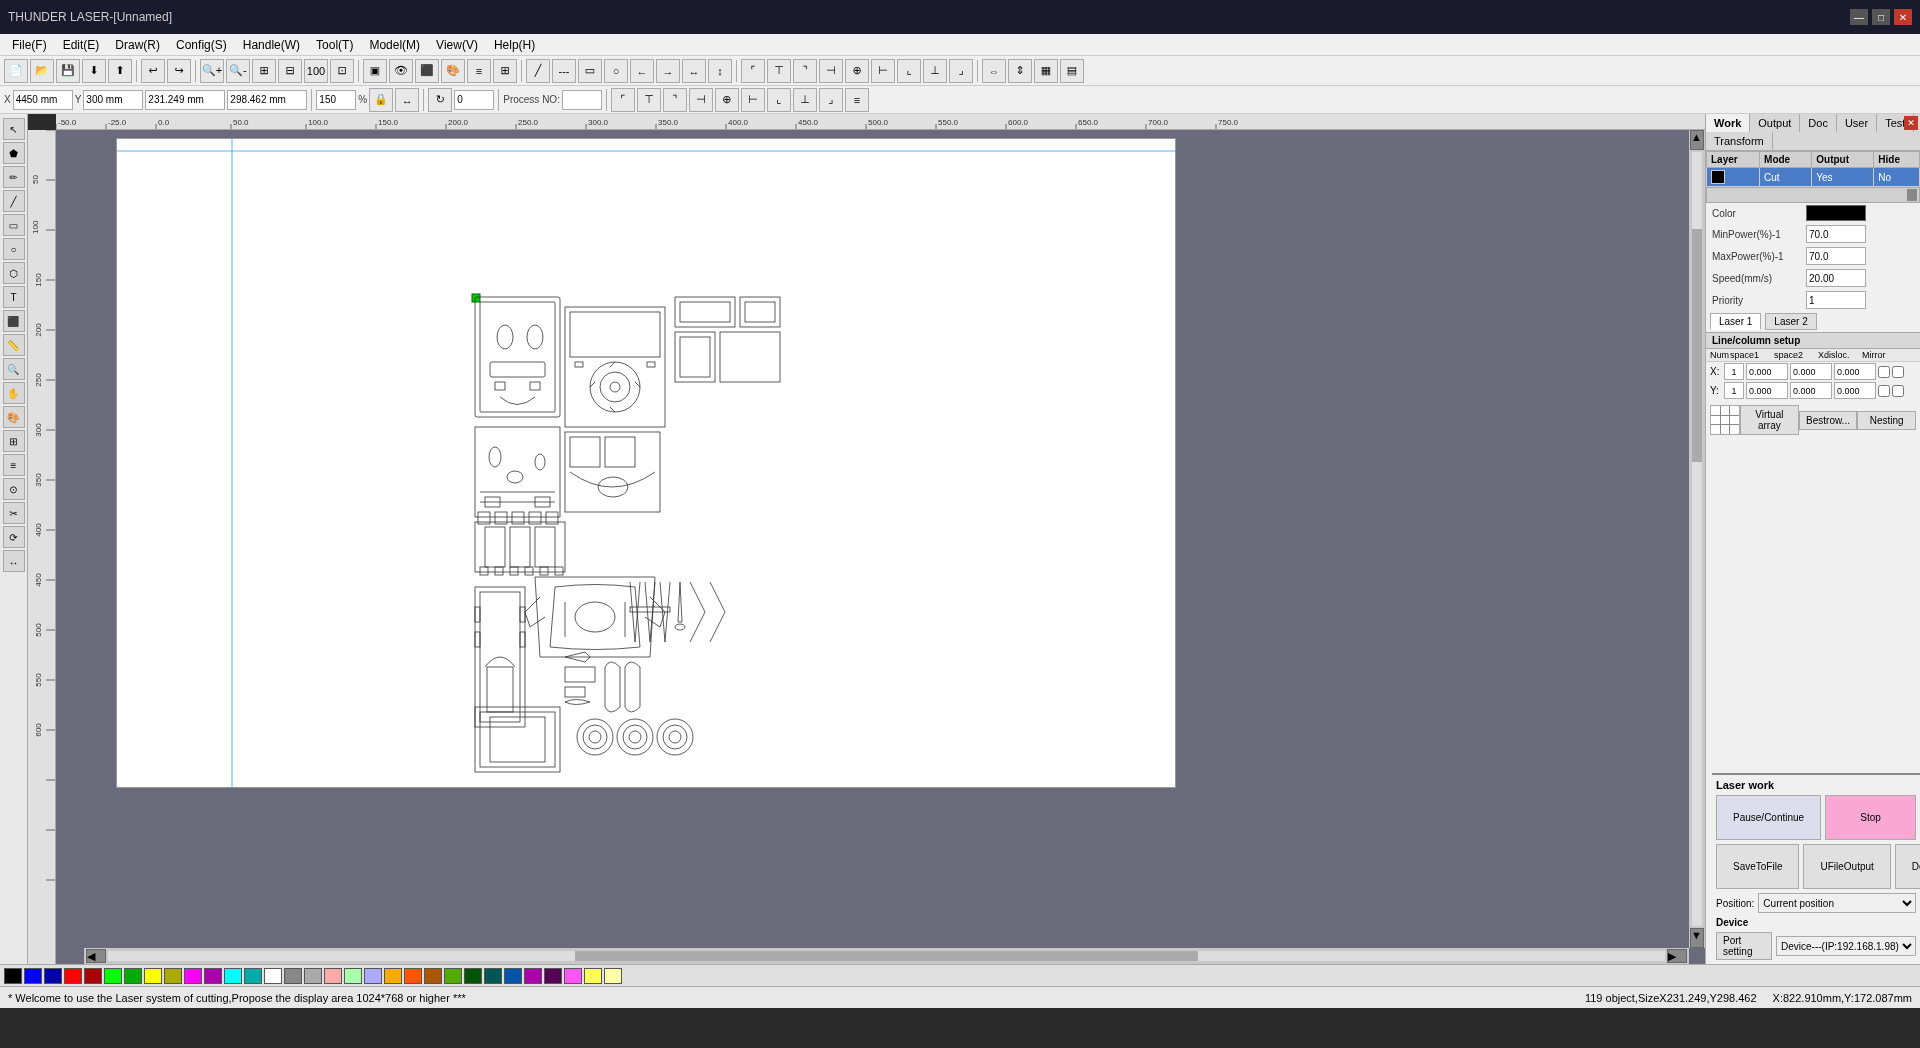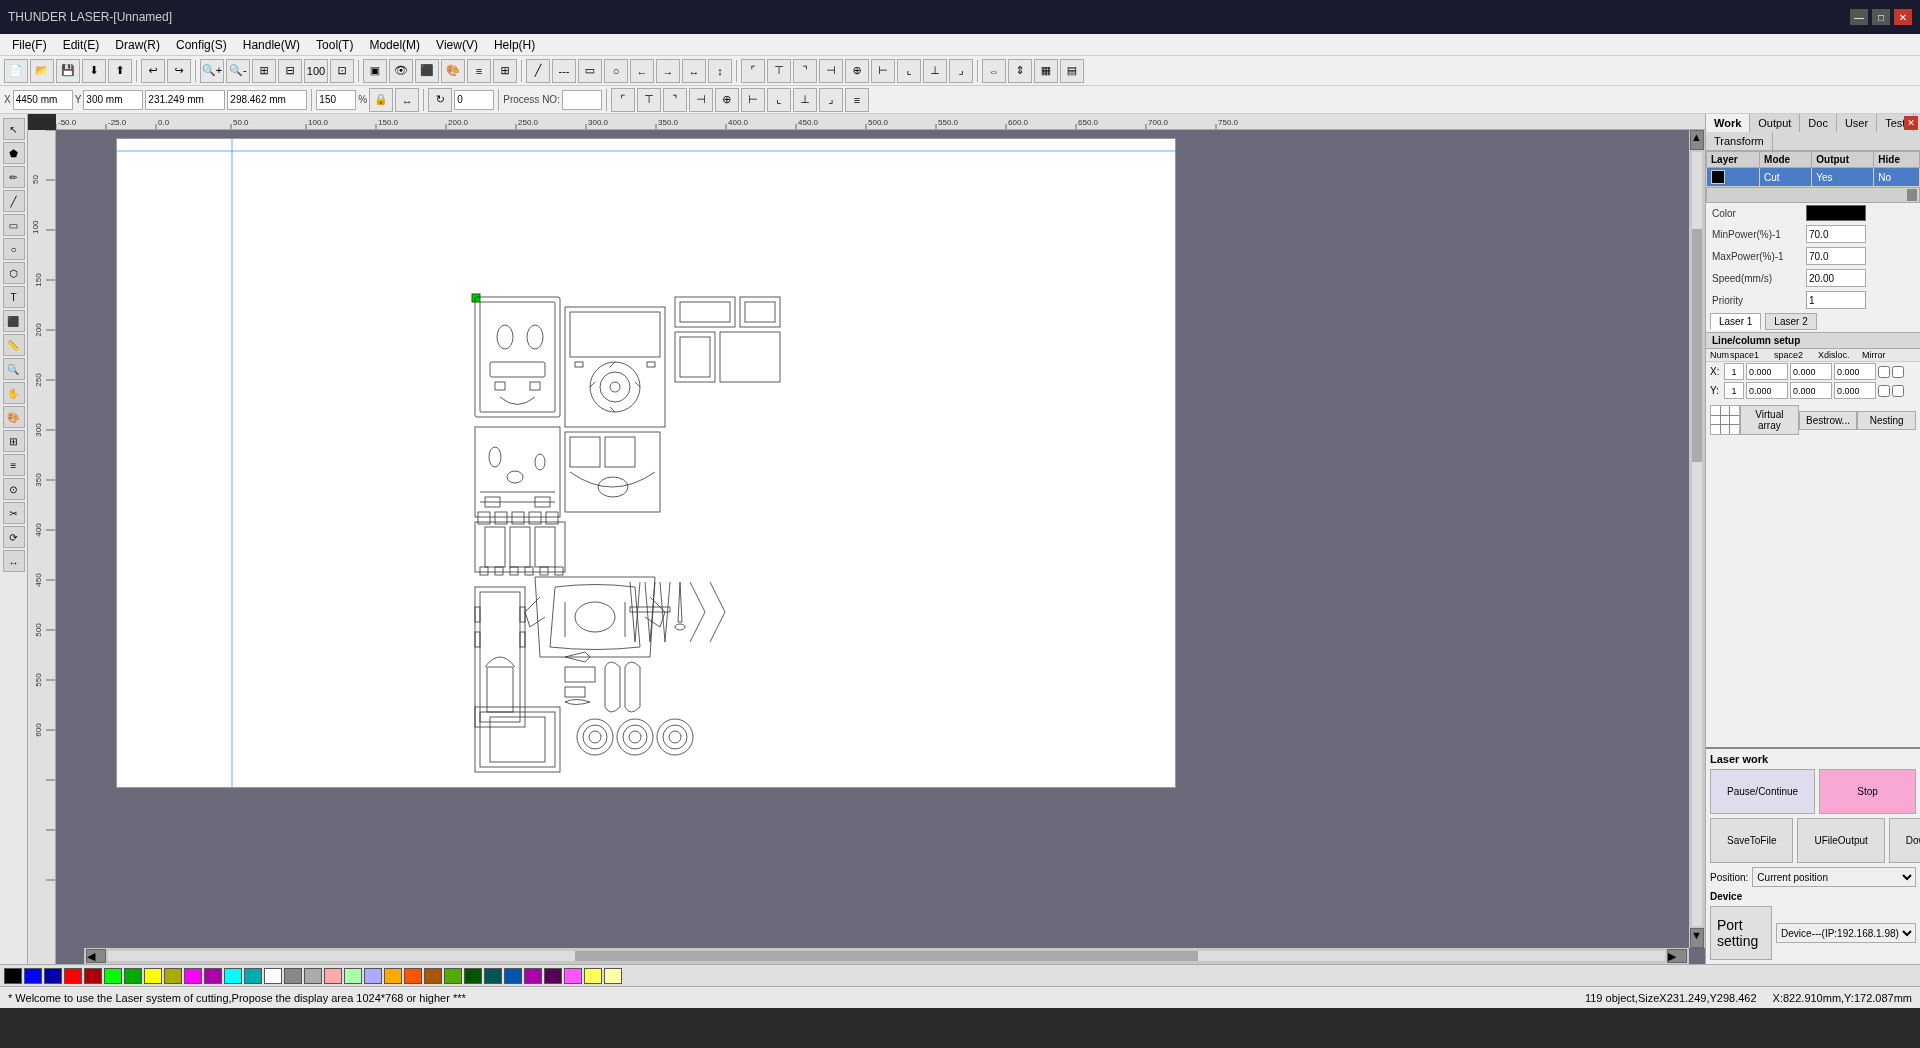--- a/index.html
+++ b/index.html
@@ -245,20 +245,21 @@
       font-size: 10px;
       cursor: pointer;
       text-align: center;
     }
 
     
     #laser-work-section {
       border-top: 2px solid #888;
       padding: 4px;
       background: #f0f0f0;
+      margin-left: 6px;
     }
     .lw-title {
       font-size: 11px;
       font-weight: bold;
       margin-bottom: 4px;
     }
     .lw-btn-row {
       display: flex;
       gap: 4px;
       margin-bottom: 4px;
@@ -306,24 +307,24 @@
       font-weight: bold;
       margin-bottom: 4px;
     }
     .port-row {
       display: flex;
       align-items: center;
       gap: 4px;
       font-size: 10px;
     }
     .port-btn {
-      padding: 10px 6px;
+      padding: 2px 6px;
       border: 1px solid #aaa;
       background: #e0e0e0;
-      font-size: 14px;
+      font-size: 10px;
       cursor: pointer;
     }
     .port-select {
       flex: 1;
       height: 20px;
       font-size: 10px;
       border: 1px solid #aaa;
     }
 
     

